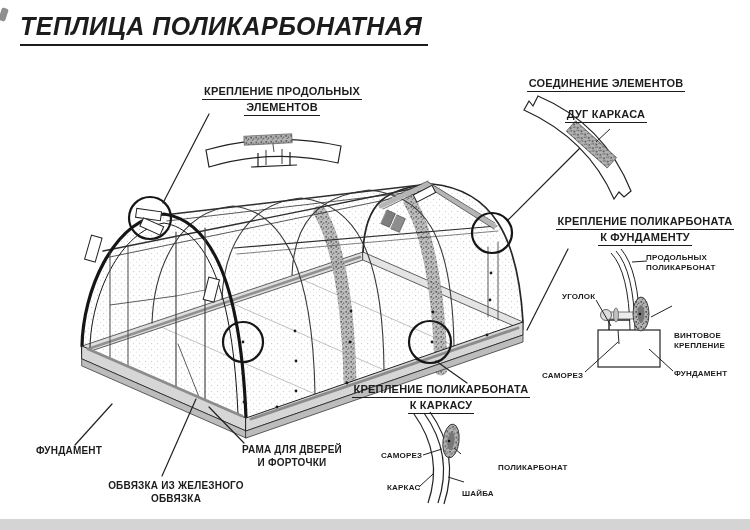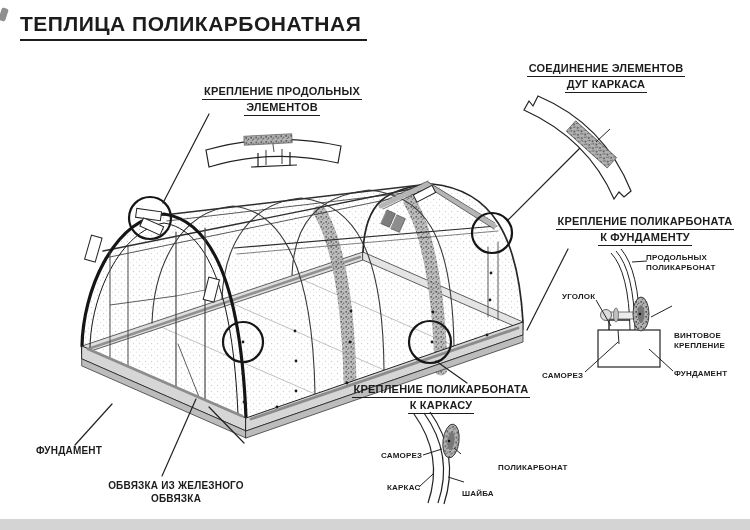--- a/index.html
+++ b/index.html
@@ -8,21 +8,21 @@
     --strip:#d4d4d4;
   }
   html,body{margin:0;padding:0;}
   body{width:750px;height:530px;position:relative;background:#ffffff;overflow:hidden;
        font-family:"Liberation Sans","DejaVu Sans",sans-serif;}
   #stage{position:absolute;left:0;top:0;width:750px;height:530px;}
   svg{position:absolute;left:0;top:0;}
   .lbl{position:absolute;font-weight:bold;color:var(--ink);white-space:nowrap;}
   .ctr{text-align:center;}
   .hline{display:inline-block;border-bottom:1.6px solid var(--ink);padding:0 2px 1px 2px;}
-  .title{left:20px;top:12px;font-size:21px;letter-spacing:.5px;
+  .title{left:20px;top:12px;font-size:25px;font-style:italic;letter-spacing:.5px;
          border-bottom:2.6px solid var(--ink);padding:0 6px 3px 0;}
   .h-sec{font-size:11px;line-height:14px;letter-spacing:.2px;}
   .small{font-size:8px;line-height:10px;letter-spacing:.2px;}
   .note{font-size:7.5px;line-height:10px;letter-spacing:.1px;}
   .base{font-size:10px;line-height:13px;letter-spacing:.2px;}
   #footer-strip{position:absolute;left:0;top:519px;width:750px;height:11px;background:var(--strip);}
   #corner-smudge{position:absolute;left:0px;top:8px;width:7px;height:13px;background:#6a6a6a;
                  transform:rotate(18deg);opacity:.75;border-radius:2px;}
 </style>
 </head>
@@ -229,21 +229,21 @@
 </svg>
 
 <div class="lbl title">ТЕПЛИЦА ПОЛИКАРБОНАТНАЯ</div>
 
 <div class="lbl h-sec ctr" style="left:192px;top:84px;width:180px;">
   <span class="hline" style="display:block;margin:0 auto;width:fit-content;">КРЕПЛЕНИЕ ПРОДОЛЬНЫХ</span>
   <span class="hline" style="display:block;margin:0 auto;width:fit-content;">ЭЛЕМЕНТОВ</span>
 </div>
 
 <div class="lbl h-sec ctr" style="left:516px;top:61px;width:180px;">
-  <span class="hline" style="display:block;margin:0 auto;width:fit-content;">СОЕДИНЕНИЕ ЭЛЕМЕНТОВ</span>
+  <span class="hline" style="display:block;margin:15px auto;width:fit-content;">СОЕДИНЕНИЕ ЭЛЕМЕНТОВ</span>
   <span class="hline" style="display:block;margin:0 auto;width:fit-content;">ДУГ КАРКАСА</span>
 </div>
 
 
 <div class="lbl h-sec ctr" style="left:553px;top:214px;width:184px;">
   <span class="hline" style="display:block;margin:0 auto;width:fit-content;">КРЕПЛЕНИЕ ПОЛИКАРБОНАТА</span>
   <span class="hline" style="display:block;margin:0 auto;width:fit-content;">К ФУНДАМЕНТУ</span>
 </div>
 
 <div class="lbl small" style="left:646px;top:253px;">
@@ -262,20 +262,24 @@
   <span class="hline" style="display:block;margin:0 auto;width:fit-content;">КРЕПЛЕНИЕ ПОЛИКАРБОНАТА</span>
   <span class="hline" style="display:block;margin:0 auto;width:fit-content;">К КАРКАСУ</span>
 </div>
 
 <div class="lbl small" style="left:381px;top:451px;">САМОРЕЗ</div>
 <div class="lbl small" style="left:462px;top:449px;margin-top:40px;">ШАЙБА</div>
 <div class="lbl small" style="left:387px;top:483px;">КАРКАС</div>
 <div class="lbl small" style="left:466px;top:463px;padding-left:32px;">ПОЛИКАРБОНАТ</div>
 
 <div class="lbl base" style="left:36px;top:444px;">ФУНДАМЕНТ</div>
+<div class="lbl base ctr" style="left:236px;top:443px;width:112px;">
+  <span style="display:block;">РАМА ДЛЯ ДВЕРЕЙ</span>
+  <span style="display:block;">И ФОРТОЧКИ</span>
+</div>
 <div class="lbl base ctr" style="left:101px;top:479px;width:150px;">
   <span style="display:block;">ОБВЯЗКА ИЗ ЖЕЛЕЗНОГО</span>
   <span style="display:block;">ОБВЯЗКА</span>
 </div>
 
 <div id="corner-smudge"></div>
 <div id="footer-strip"></div>
 
 </div>
 

